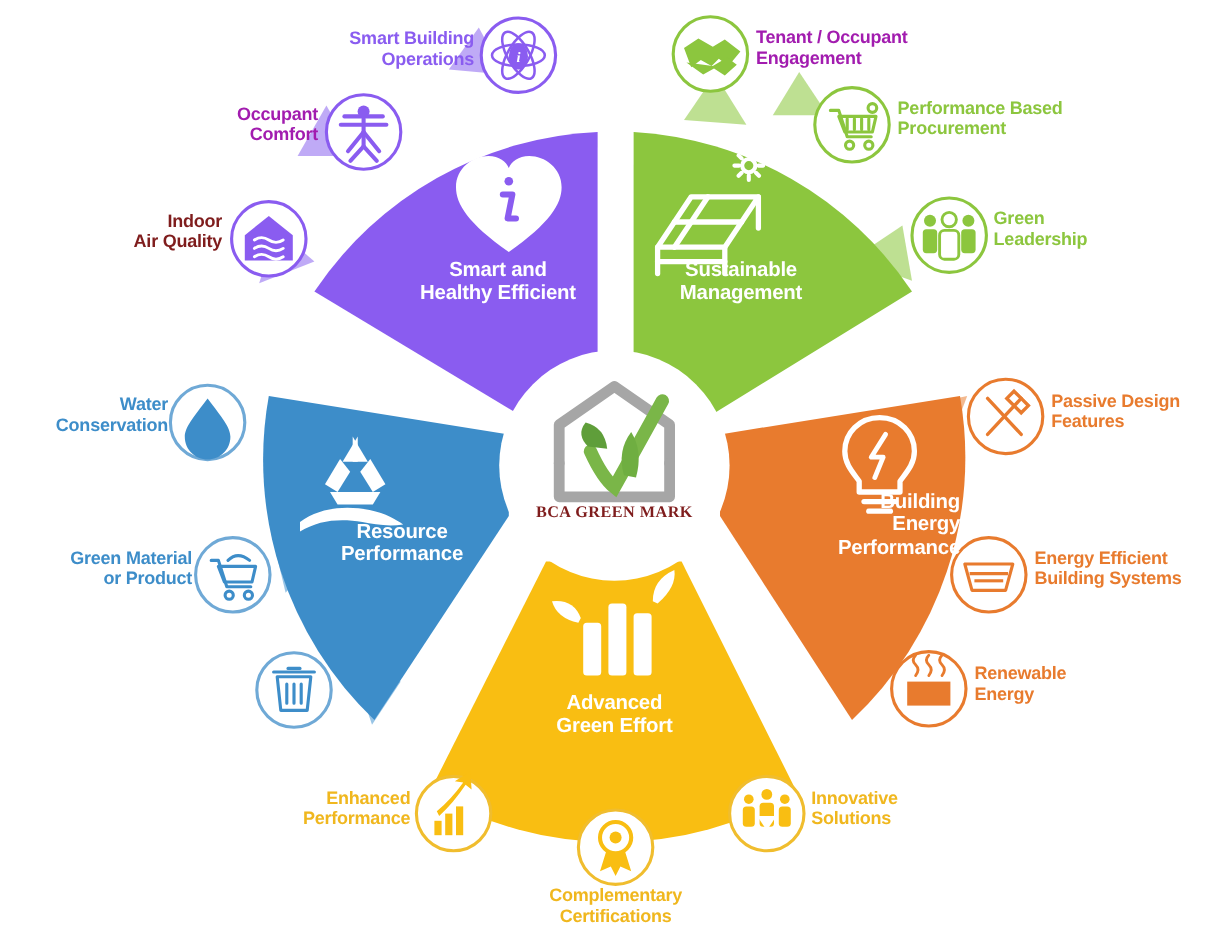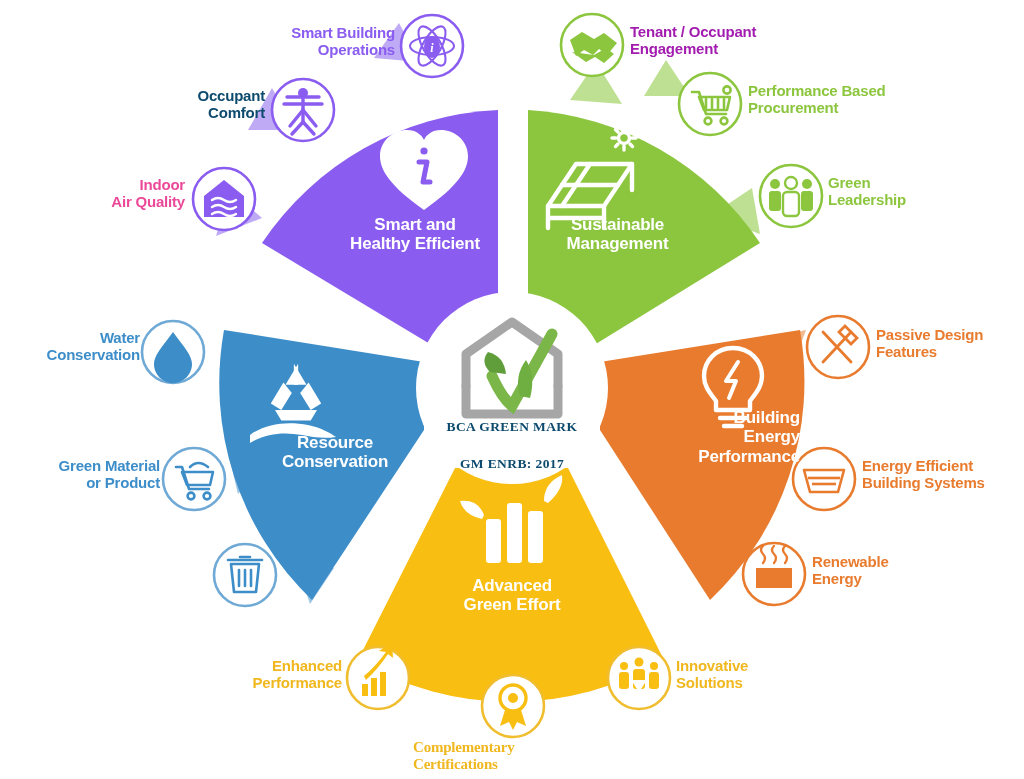--- a/index.html
+++ b/index.html
@@ -15,41 +15,41 @@
     position:absolute;
     font-weight:bold;
     font-size:15px;
     line-height:1.13;
     letter-spacing:-0.2px;
     white-space:pre-line;
     user-select:none;
   }
   .lbl.r{text-align:right;}
   .lbl.l{text-align:left;}
-  .lbl.c{font-family:Liberation Serif, serif;}
+  .lbl.c{text-align:center;}
 
   
   .wlbl{
     position:absolute;
     color:#ffffff;
     font-weight:bold;
     font-size:17px;
     line-height:1.14;
     white-space:pre-line;
     letter-spacing:-0.2px;
     text-align:center;
     user-select:none;
   }
   .wlbl.lft{text-align:right;}
 
   
   .logo-txt{
     position:absolute;
     text-align:center;
-    color:#0c4a6e;
+    color:#7f1d1d;
     font-family:"Liberation Serif",serif;
     font-weight:bold;
     font-size:13.5px;
     line-height:1.35;
     letter-spacing:0.4px;
     white-space:pre-line;
   }
 </style>
 </head>
 <body>
@@ -333,46 +333,45 @@
           <path d="M 228 560 L 262 560"></path>
           <path d="M 240 557 L 250 557"></path>
           <path d="M 239 570 L 239 586 M 245 570 L 245 586 M 251 570 L 251 586"></path>
         </g>
       </g>
     </g>
   </svg>
 
   <div class="logo-txt" style="left:412px;top:400px;width:200px;">
     <div>BCA GREEN MARK</div>
-    <div>GM ENRB: 2017</div>
   </div>
 
   <div class="wlbl c" style="left:295px;top:215px;width:240px;">Smart and
 Healthy Efficient</div>
 
   <div class="wlbl c" style="left:505px;top:215px;width:225px;">Sustainable
 Management</div>
 
   <div class="wlbl lft" style="left:630px;top:408px;width:170px;">Building
 Energy
 Performance</div>
 
   <div class="wlbl c" style="left:412px;top:576px;width:200px;">Advanced
 Green Effort</div>
 
   <div class="wlbl c" style="left:220px;top:433px;width:230px;">Resource
-Conservation</div>
+Performance</div>
 
   <div class="lbl r" style="left:190px;top:25px;width:205px;color:#8a5cf0;">Smart Building
 Operations</div>
 
-  <div class="lbl r" style="left:85px;top:88px;width:180px;color:#0c4a6e;">Occupant
+  <div class="lbl r" style="left:85px;top:88px;width:180px;color:#a21caf;">Occupant
 Comfort</div>
 
-  <div class="lbl r" style="left:10px;top:177px;width:175px;color:#ec4899;">Indoor
+  <div class="lbl r" style="left:10px;top:177px;width:175px;color:#7f1d1d;">Indoor
 Air Quality</div>
 
   <div class="lbl l" style="left:630px;top:24px;width:230px;color:#a21caf;">Tenant / Occupant
 Engagement</div>
 
   <div class="lbl l" style="left:828px;top:175px;width:180px;color:#8cc63e;">Green
 Leadership</div>
 
   <div class="lbl l" style="left:748px;top:83px;width:250px;color:#8cc63e;">Performance Based
 Procurement</div>

